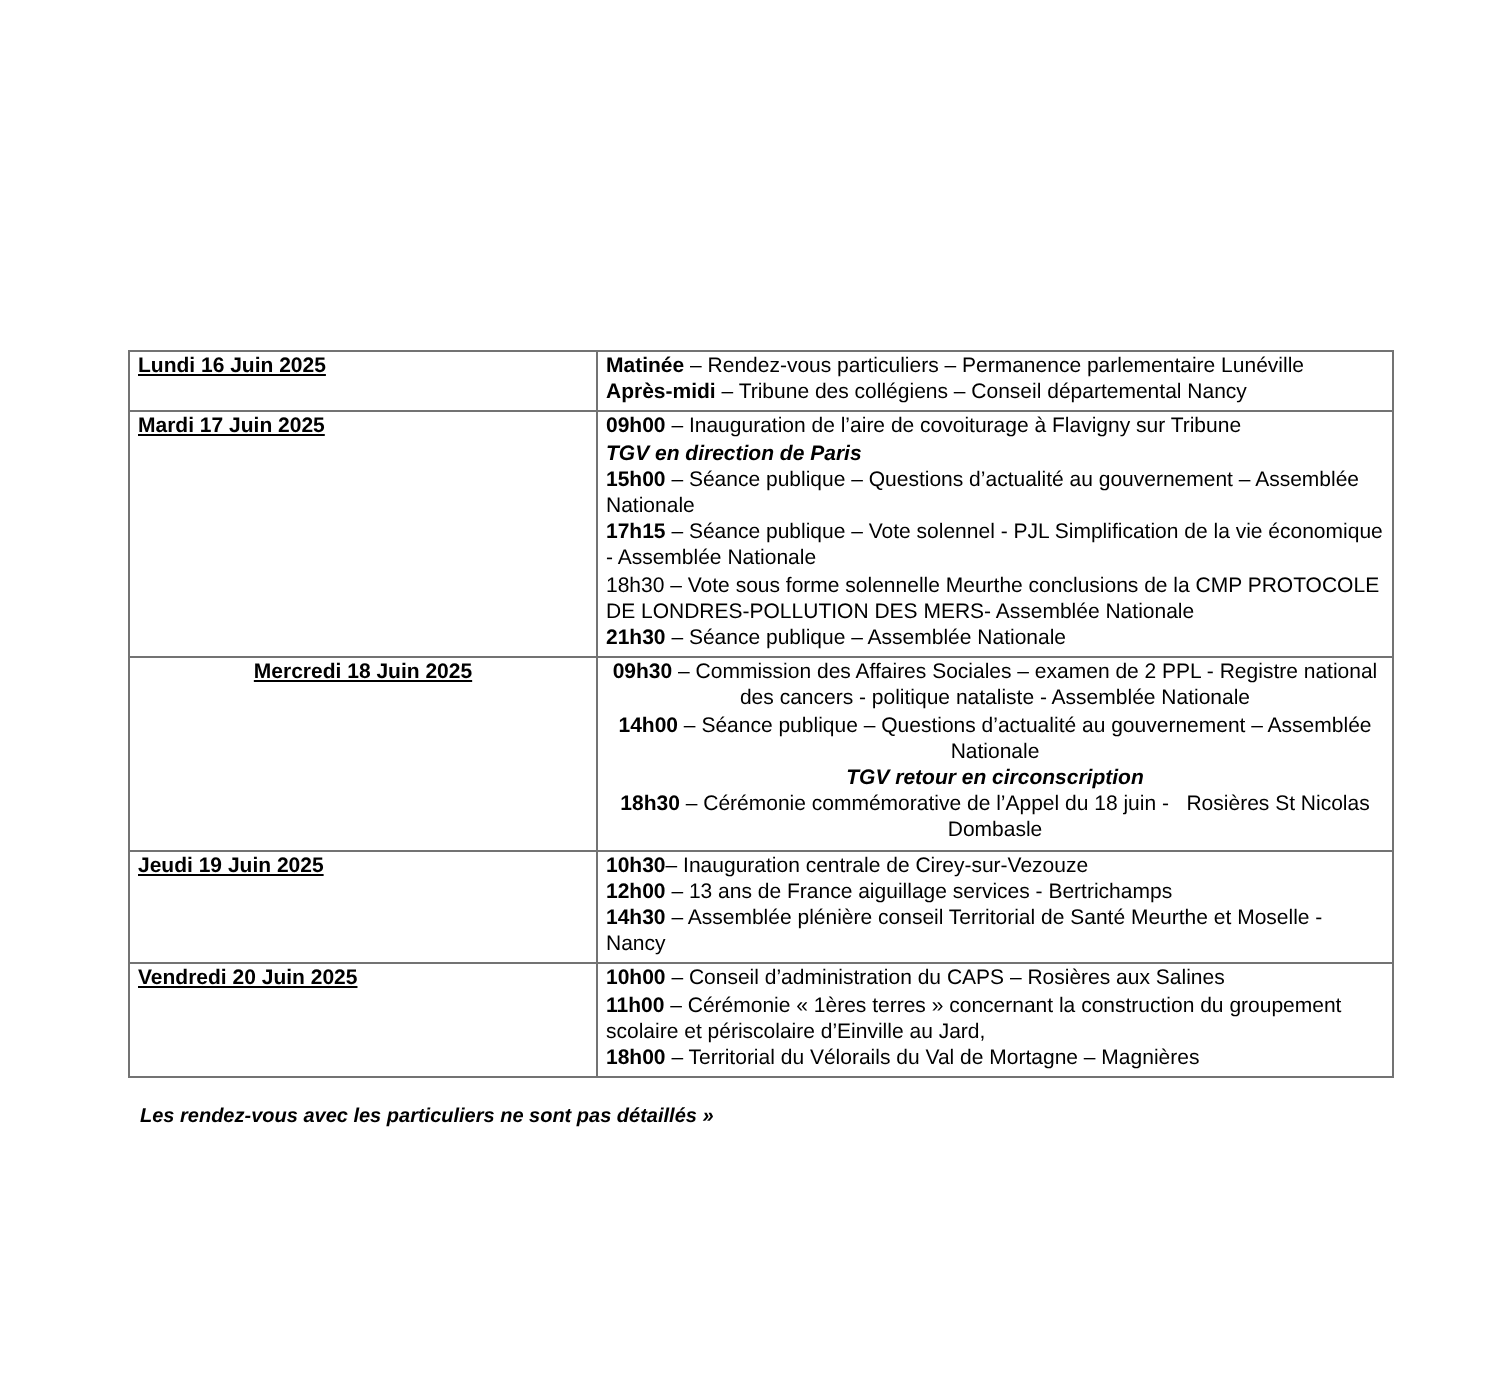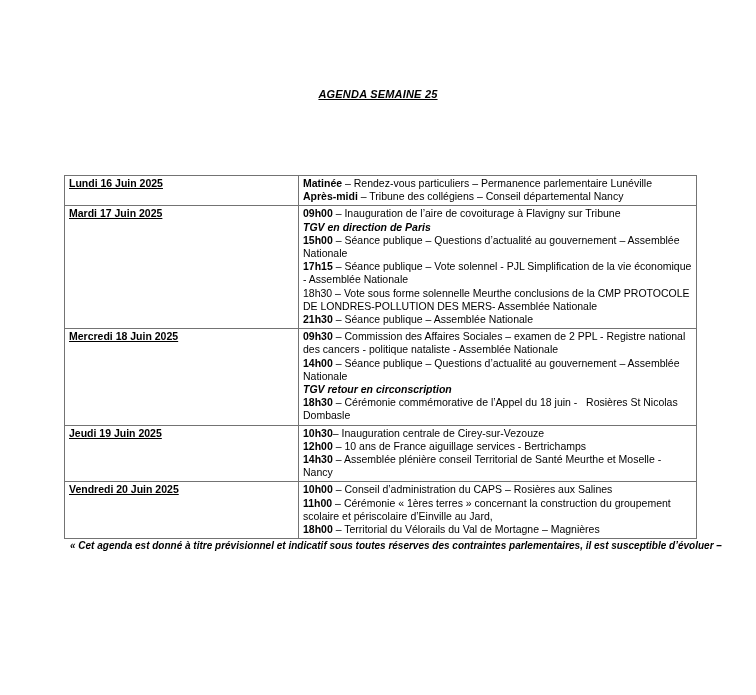--- a/index.html
+++ b/index.html
@@ -40,21 +40,21 @@
     table.agenda td {
       border: 1px solid #737373;
       vertical-align: top;
       padding: 1px 4px 2px 4px;
       font-size: 10.5px;
       line-height: 13.2px;
     }
     
     tr.row-0 { height: 29px; }
     tr.row-1 { height: 119px; margin-left: 20px; }
-    tr.row-2 { height: 92px; }
+    tr.row-2 { height: 92px; text-align: center; }
     tr.row-3 { height: 43px; }
     tr.row-4 { height: 50px; }
     .day-label {
       font-weight: bold;
       text-decoration: underline;
     }
     .event-line { white-space: pre-wrap; }
     .time { font-weight: bold; }
     .time-regular { font-weight: normal; }
     .tgv {
@@ -71,21 +71,20 @@
       line-height: 13px;
       white-space: nowrap;
     }
     .footer-line2 { margin-top: 13px; }
   </style>
 </head>
 <body>
 
 <div class="page">
 
-  <div class="title">AGENDA SEMAINE 25</div>
 
   <table class="agenda">
     <colgroup>
       <col class="day-col">
       <col>
     </colgroup>
     <tbody id="agenda-body">
         <tr class="row-0">
           <td><span class="day-label">Lundi 16 Juin 2025</span></td>
           <td>
@@ -110,32 +109,32 @@
             <div class="event-line"><span class="time">09h30</span><span> – Commission des Affaires Sociales – examen de 2 PPL - Registre national des cancers - politique nataliste - Assemblée Nationale</span></div>
             <div class="event-line"><span class="time">14h00</span><span> – Séance publique – Questions d’actualité au gouvernement – Assemblée Nationale</span></div>
             <div class="event-line tgv"><span>TGV retour en circonscription</span></div>
             <div class="event-line"><span class="time">18h30</span><span> – Cérémonie commémorative de l’Appel du 18 juin -   Rosières St Nicolas Dombasle</span></div>
           </td>
         </tr>
         <tr class="row-3">
           <td><span class="day-label">Jeudi 19 Juin 2025</span></td>
           <td>
             <div class="event-line"><span class="time">10h30</span><span>– Inauguration centrale de Cirey-sur-Vezouze</span></div>
-            <div class="event-line"><span class="time">12h00</span><span> – 10 ans de France aiguillage services - Bertrichamps</span></div>
+            <div class="event-line"><span class="time">12h00</span><span> – 13 ans de France aiguillage services - Bertrichamps</span></div>
             <div class="event-line"><span class="time">14h30</span><span> – Assemblée plénière conseil Territorial de Santé Meurthe et Moselle - Nancy</span></div>
           </td>
         </tr>
         <tr class="row-4">
           <td><span class="day-label">Vendredi 20 Juin 2025</span></td>
           <td>
             <div class="event-line"><span class="time">10h00</span><span> – Conseil d’administration du CAPS – Rosières aux Salines</span></div>
             <div class="event-line"><span class="time">11h00</span><span> – Cérémonie « 1ères terres » concernant la construction du groupement scolaire et périscolaire d’Einville au Jard,</span></div>
             <div class="event-line"><span class="time">18h00</span><span> – Territorial du Vélorails du Val de Mortagne – Magnières</span></div>
           </td>
         </tr>
       </tbody>
   </table>
 
   <div class="footer-note">
-    <div>« Cet agenda est donné à titre prévisionnel et indicatif sous toutes réserves des contraintes parlementaires, il est susceptible d’évoluer –</div>
+    <div class="footer-line2">Les rendez-vous avec les particuliers ne sont pas détaillés »</div>
   </div>
 
 </div>
 
 </body></html>

